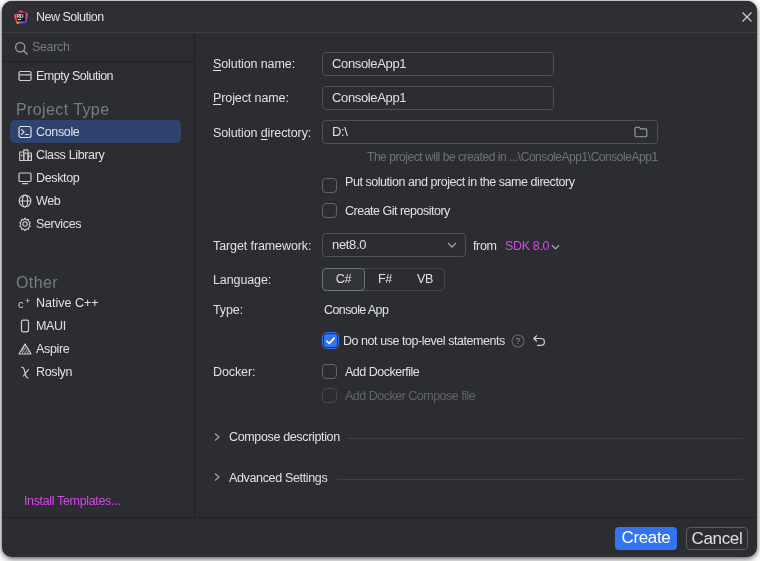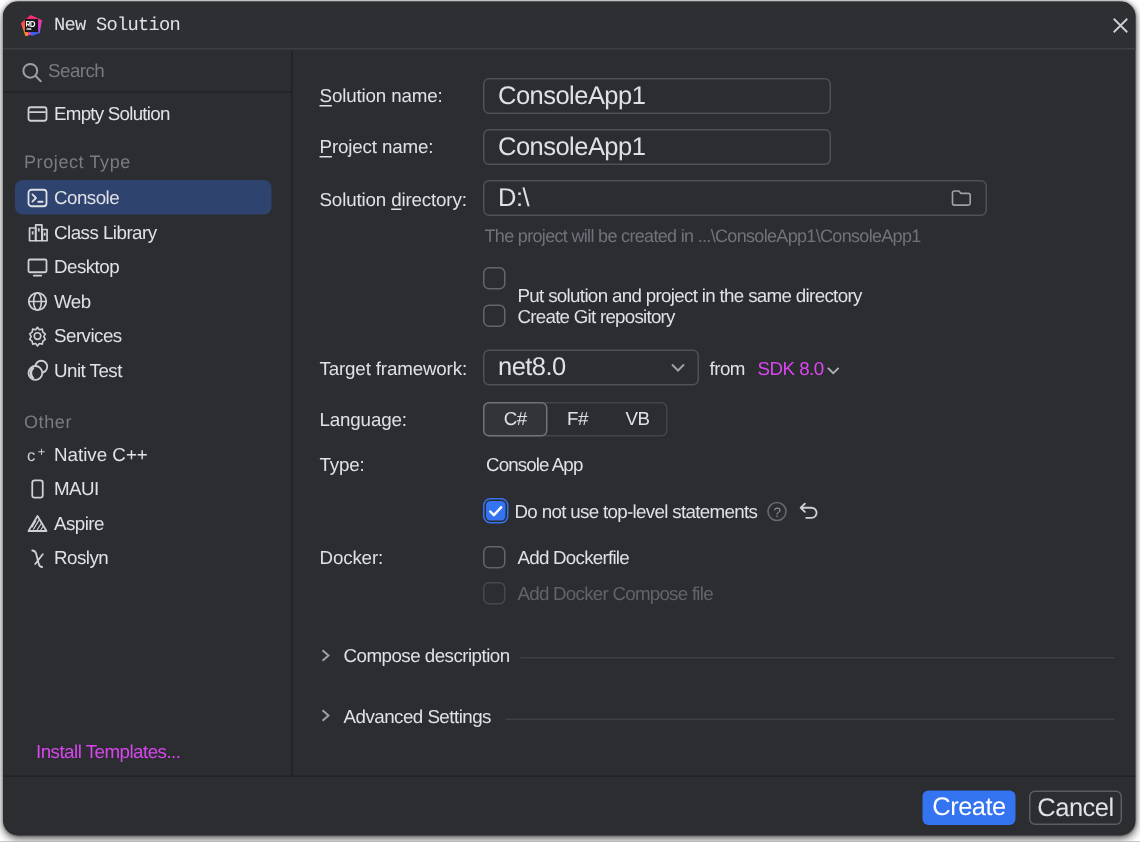--- a/index.html
+++ b/index.html
@@ -3,37 +3,37 @@
 <meta charset="utf-8">
 <style>
   * { margin:0; padding:0; box-sizing:border-box; }
   html,body { width:760px; height:561px; background:#fff; font-family:"Liberation Sans", sans-serif; }
   body { position:relative; overflow:hidden; }
   .dlg { position:absolute; left:2px; top:1px; width:755px; height:556px; background:#2B2D30;
          border-radius:10px; box-shadow:0 2px 6px rgba(0,0,0,.62), 0 0 2px rgba(0,0,0,.35); overflow:hidden;
          font-size:12.5px; letter-spacing:-0.35px; color:#DFE1E5; }
   .titlebar { position:absolute; left:0; top:0; width:100%; height:32px; background:#2E2F33;
               border-bottom:1px solid #3C3E42; }
-  .title-text { position:absolute; left:34px; top:9px; font-size:12.5px; color:#DFE1E5;font-family:Liberation Mono, monospace; }
+  .title-text { position:absolute; left:34px; top:9px; font-size:12.5px; color:#DFE1E5; }
   .close-x { position:absolute; right:3px; top:9px; width:14px; height:14px; }
   .sidebar { position:absolute; left:0; top:33px; width:193px; height:483px; border-right:1px solid #1F2124; }
   .searchrow { position:absolute; left:0; top:0; width:100%; height:28px; border-bottom:1px solid #222326; }
   .search-ph { position:absolute; left:30px; top:6px; color:#767A82; }
   .srow { position:absolute; left:0; height:23px; width:193px; }
   .srow .ic { position:absolute; left:15px; top:4px; width:16px; height:16px; }
   .srow .tx { position:absolute; left:34px; top:5px; }
-  .sheader { position:absolute; left:14px; color:#787C83; font-size:12px; letter-spacing:.4px; }
+  .sheader { position:absolute; left:14px; color:#787C83; font-size:16px; letter-spacing:.4px; }
   .sel { position:absolute; left:8px; width:171px; height:23px; background:#2E436E; border-radius:5px; }
   .main { position:absolute; left:194px; top:33px; width:561px; height:483px; }
   .lbl { position:absolute; left:17px; letter-spacing:-0.1px; } 
   .inp { position:absolute; left:126px; height:24px; background:#2B2D30; border:1px solid #4E5157;
-         border-radius:4px; color:#DFE1E5; font-size:17px; line-height:22px; padding:0 0 0 9px; }
+         border-radius:4px; color:#DFE1E5; font-size:13px; line-height:22px; padding:0 0 0 9px; }
   .u { text-decoration:underline; text-underline-offset:2px; }
   .chk { position:absolute; width:15px; height:15px; border:1px solid #62656C; border-radius:4px; background:transparent; }
-  .muted { color:#6F737A; }
+  .muted { color:#6F737A;margin-left:44px; }
   .link { color:#d946ef; }
   .btn { position:absolute; height:23px; border-radius:4px; font-size:17px; text-align:center; line-height:22px; }
   .line { position:absolute; height:1px; background:#3E4044; }
 </style>
 </head>
 <body>
 <div class="dlg">
 
   <div class="titlebar">
     <svg style="position:absolute;left:12px;top:9px" width="14" height="14" viewBox="0 0 14 14">
@@ -120,28 +120,20 @@
         </svg>
       <span class="tx">Desktop</span>
     </div>
     <div class="srow" style="top:178px">
       <svg class="ic" viewBox="0 0 16 16">
           <path d="M8 2.2 l1.2 1.6 2-.4 .4 2 1.6 1.2 -1 1.8 1 1.8 -1.6 1.2 -.4 2 -2-.4 -1.2 1.6 -1.2-1.6 -2 .4 -.4-2 -1.6-1.2 1-1.8 -1-1.8 1.6-1.2 .4-2 2 .4 Z" fill="none" stroke="#CED0D6" stroke-width="1.1" stroke-linejoin="round"></path>
           <circle cx="8" cy="8" r="2.2" fill="none" stroke="#CED0D6" stroke-width="1.1"></circle>
         </svg>
       <span class="tx">Services</span>
     </div>
-    <div class="srow" style="top:201px">
-      <svg class="ic" viewBox="0 0 16 16">
-          <circle cx="10.5" cy="5.5" r="4" fill="none" stroke="#CED0D6" stroke-width="1.2"></circle>
-          <circle cx="6.6" cy="9.6" r="4.6" fill="#2B2D30" stroke="#CED0D6" stroke-width="1.2"></circle>
-          <path d="M5.4 6 a4.6 4.6 0 0 0 0 7.3" fill="none" stroke="#CED0D6" stroke-width="1.6"></path>
-        </svg>
-      <span class="tx">Unit Test</span>
-    </div>
 
     <div class="sheader" style="top:240px">Other</div>
 
     <div class="srow" style="top:257px">
       <svg class="ic" viewBox="0 0 16 16">
           <text x="1" y="12.5" font-size="11" fill="#CED0D6" font-family="Liberation Sans">c</text>
           <text x="8.2" y="8.8" font-size="8.5" fill="#CED0D6" font-family="Liberation Sans">+</text>
         </svg>
       <span class="tx" style="letter-spacing:0">Native C++</span>
     </div>
@@ -177,21 +169,21 @@
 
     <div class="lbl" style="top:92px">Solution <span class="u">d</span>irectory:</div>
     <div class="inp" style="top:86px;width:336px">D:\
       <svg style="position:absolute;right:9px;top:5px" width="14" height="12" viewBox="0 0 14 12">
           <path d="M1 2.5 a1.2 1.2 0 0 1 1.2-1.2 h3 l1.4 1.6 h5 a1.2 1.2 0 0 1 1.2 1.2 v5.4 a1.2 1.2 0 0 1-1.2 1.2 h-9.4 a1.2 1.2 0 0 1-1.2-1.2 Z" fill="none" stroke="#9DA0A8" stroke-width="1.1"></path>
         </svg>
     </div>
     <div class="muted" style="position:absolute;left:127px;top:116px;font-size:12px;letter-spacing:-0.45px">The project will be created in ...\ConsoleApp1\ConsoleApp1</div>
 
     <div class="chk" style="left:126px;top:144px"></div>
-    <div style="position:absolute;left:149px;top:156px;letter-spacing:-0.45px">Put solution and project in the same directory</div>
+    <div style="position:absolute;left:149px;top:141px;letter-spacing:-0.45px">Put solution and project in the same directory</div>
 
     <div class="chk" style="left:126px;top:169px"></div>
     <div style="position:absolute;left:149px;top:170px;letter-spacing:-0.5px">Create Git repository</div>
 
     <div class="lbl" style="top:205px">Target framework:</div>
     <div class="inp" style="top:199px;width:144px">net8.0
       <svg style="position:absolute;right:8px;top:8px" width="10" height="6" viewBox="0 0 10 6">
           <path d="M1 1 L5 5 L9 1" fill="none" stroke="#9DA0A8" stroke-width="1.3"></path>
         </svg>
     </div>

